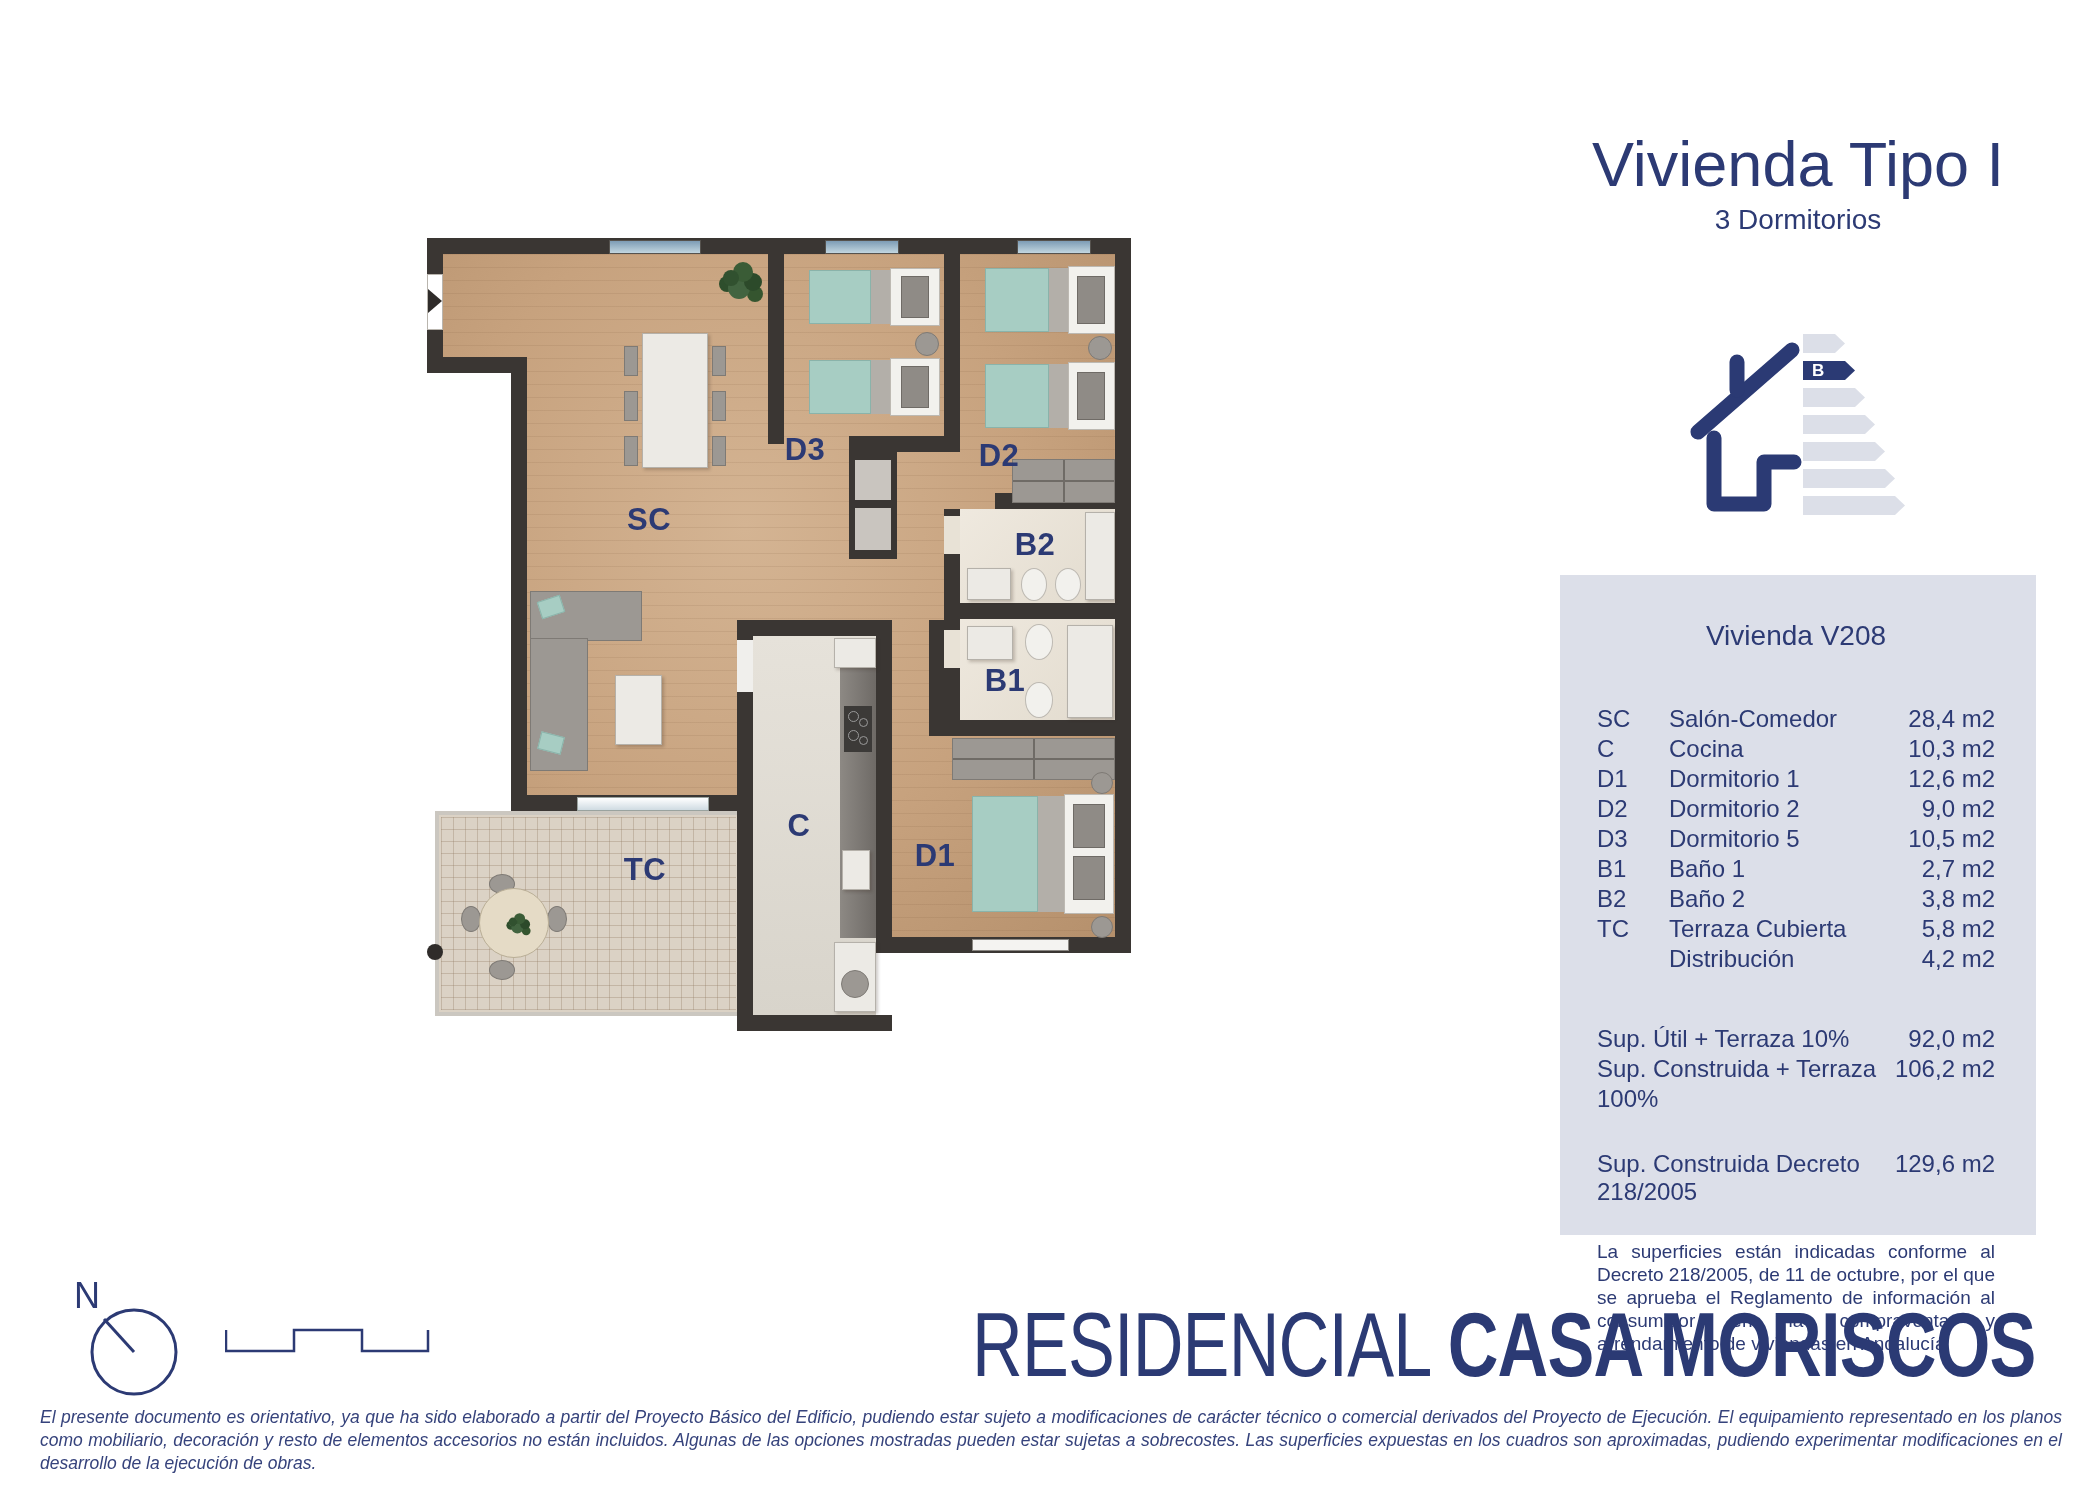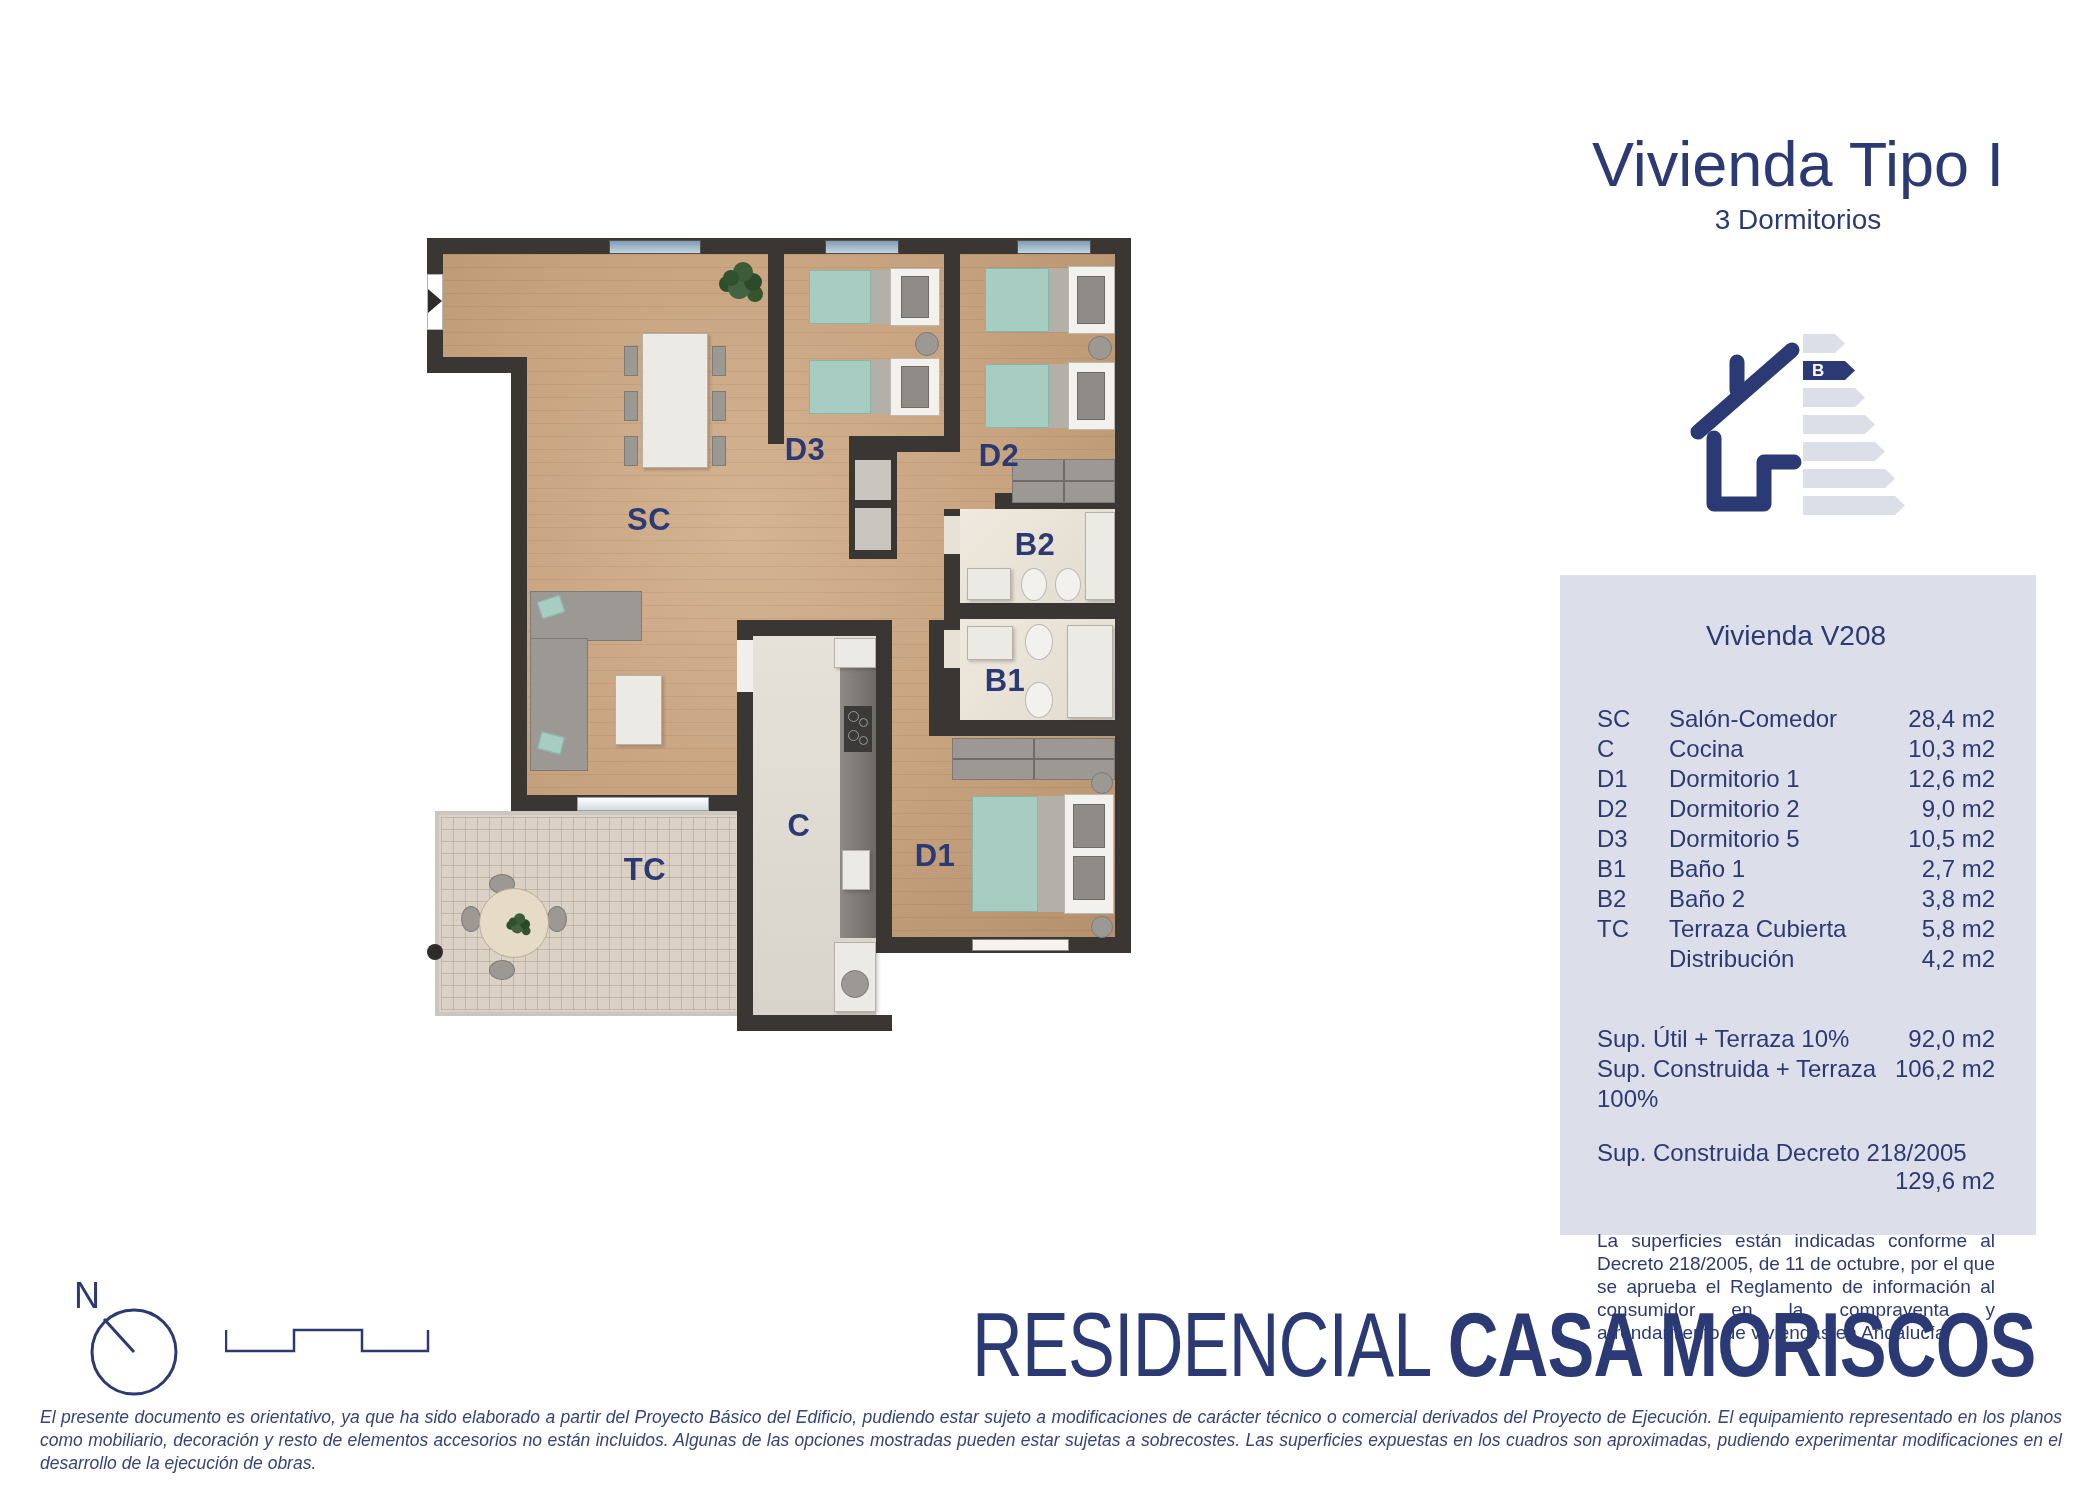--- a/index.html
+++ b/index.html
@@ -60,21 +60,21 @@
 
   #panel{left:1560px;top:575px;width:476px;height:660px;background:#dcdfe9;color:#2c3a74;box-sizing:border-box;padding:40px 41px 0 37px;}
   #panel .p-title{text-align:center;font-weight:bold;font-size:30px;}
   #panel .p-sub{text-align:center;font-size:28px;margin-top:5px;}
   #panel .rows{margin-top:52px;font-size:24px;line-height:30px;}
   #panel .row{display:flex;}
   #panel .row .code{width:72px;flex:none;}
   #panel .row .name{flex:1;}
   #panel .row .area{flex:none;text-align:right;}
   #panel .totals{margin-top:50px;font-size:24px;line-height:30px;}
-  #panel .decree{margin-top:25px;font-size:24px;flex-direction:column;}
+  #panel .decree{margin-top:36px;font-size:24px;}
   #panel .note{margin-top:34px;font-size:19px;line-height:23px;text-align:justify;}
 
   
   #brand{right:64px;top:1294px;color:#2b3a74;font-size:90px;white-space:nowrap;
     transform:scaleX(.78);transform-origin:right center;letter-spacing:-1px;}
   #brand b{font-weight:bold;}
   #disclaimer{left:40px;right:38px;top:1406px;color:#36437c;font-size:17.5px;
     font-style:italic;line-height:1.3;text-align:justify;}
   svg{display:block;}
 </style>

